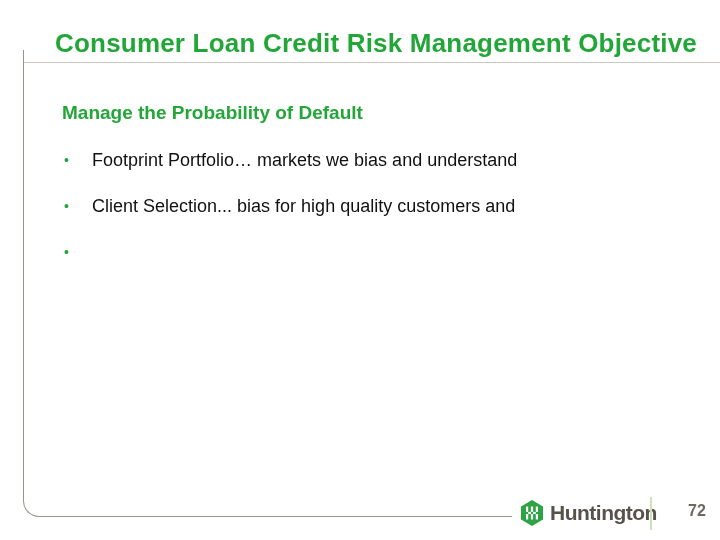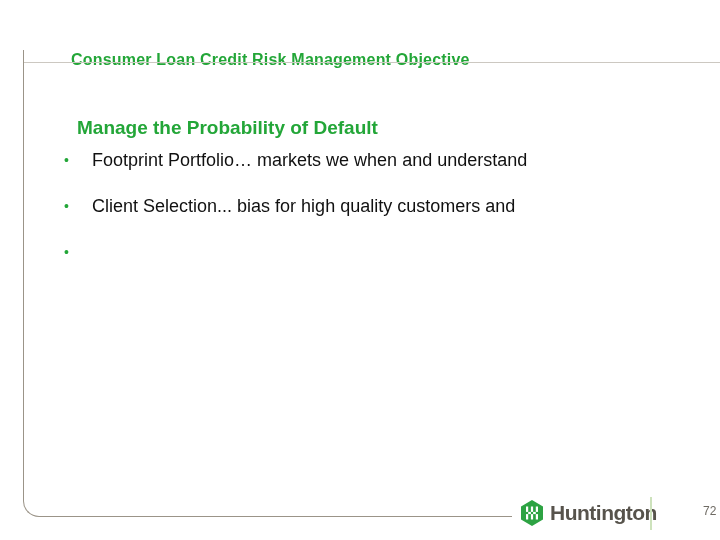--- a/index.html
+++ b/index.html
@@ -4,36 +4,36 @@
 <style>
   html,body{margin:0;padding:0;background:#ffffff;}
   .slide{
     position:relative;
     width:720px;height:540px;
     background:#ffffff;
     overflow:hidden;
     font-family:"Liberation Sans","DejaVu Sans",sans-serif;
   }
   .slide-title{
-    position:absolute;left:55px;top:31px;margin:16px;
-    font-size:16px;line-height:25px;font-weight:bold;
+    position:absolute;left:55px;top:31px;margin:0;
+    font-size:26px;line-height:25px;font-weight:bold;
     color:#23A638;letter-spacing:0.2px;white-space:nowrap;
   }
   .title-rule{
     position:absolute;left:24px;top:62px;width:696px;height:1px;
     background:#ccc8c1;
   }
   .content-frame{
     position:absolute;left:23px;top:50px;width:488px;height:466px;
     border-left:1px solid #9B9488;
     border-bottom:1px solid #9B9488;
     border-bottom-left-radius:16px;
   }
   .section-heading{
-    position:absolute;left:62px;top:101px;margin:15px;
+    position:absolute;left:62px;top:101px;margin:0;
     font-size:19px;line-height:24px;font-weight:bold;
     color:#23A638;white-space:nowrap;
   }
   .bullets{
     position:absolute;left:64px;top:148px;width:620px;
   }
   .bullet{
     display:flex;align-items:flex-start;
     margin:0 0 22px 0;
     font-size:18px;line-height:24px;color:#111111;
@@ -52,43 +52,43 @@
   .logo-icon{display:block;margin-right:5px;}
   .logo-text{
     font-size:21px;font-weight:bold;color:#57534C;
     letter-spacing:-0.5px;line-height:26px;white-space:nowrap;
   }
   .footer-separator{
     position:absolute;left:650px;top:497px;width:2px;height:33px;
     background:#CDE2BC;
   }
   .page-number{
-    position:absolute;left:703px;top:504px;
-    font-size:12px;font-weight:normal;color:#6E6A63;line-height:14px;
+    position:absolute;left:688px;top:504px;
+    font-size:16px;font-weight:bold;color:#6E6A63;line-height:14px;
   }
 </style>
 </head>
 <body>
 
 <div class="slide">
 
   <h1 class="slide-title">Consumer Loan Credit Risk Management Objective</h1>
 
   <div class="title-rule"></div>
 
   <div class="content-frame"></div>
 
   <h2 class="section-heading">Manage the Probability of Default</h2>
 
   <div class="bullets">
 
     <div class="bullet">
       <span class="marker">•</span>
       <div class="btext">
-        <span class="bline"><b>Footprint Portfolio</b><span>… markets we when and understand</span></span>
+        <span class="bline"><b>Footprint Portfolio</b><span>… markets we bias and understand</span></span>
       </div>
     </div>
 
     <div class="bullet">
       <span class="marker">•</span>
       <div class="btext">
         <span class="bline"><b>Client Selection...</b><span> bias for high quality customers and</span></span><br>
       </div>
     </div>
 

